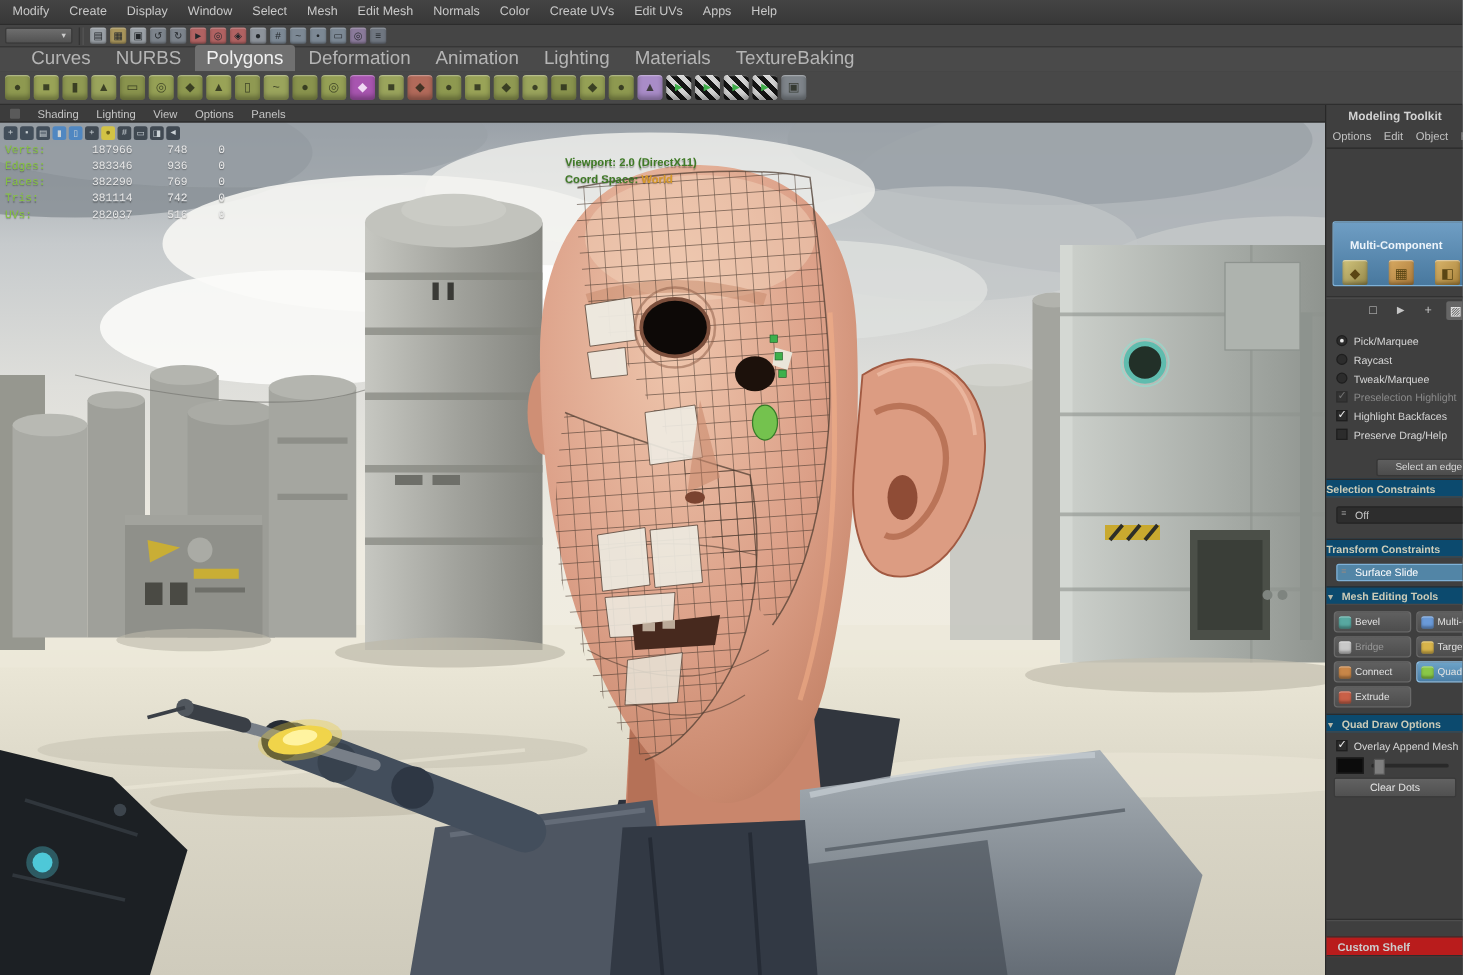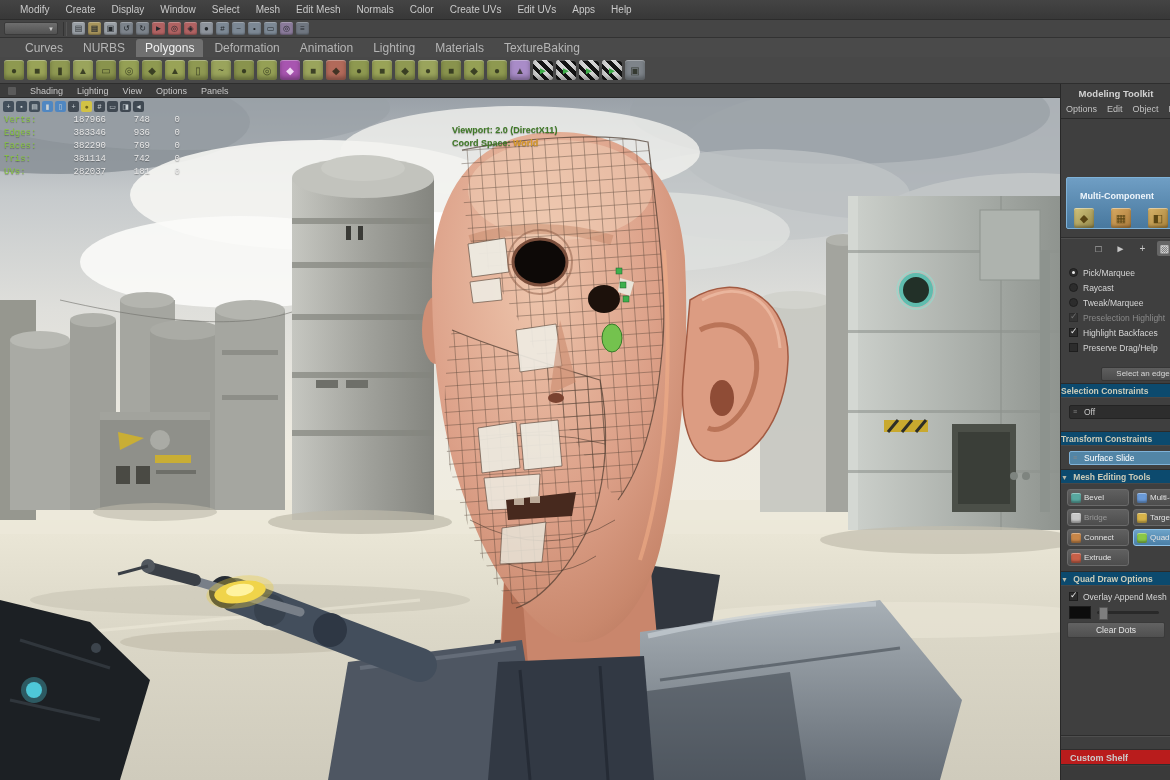--- a/index.html
+++ b/index.html
@@ -4,35 +4,35 @@
 <style>
   html,body{margin:0;padding:0;}
   body{
     width:1170px;height:780px;position:relative;overflow:hidden;
     background:#3f3f3f;font-family:"Liberation Sans",sans-serif;
     -webkit-font-smoothing:antialiased;
   }
   
   .menubar{position:absolute;left:0;top:0;width:1170px;height:20px;
     background:linear-gradient(#444,#383838);border-bottom:1px solid #2c2c2c;
-    display:flex;align-items:center;gap:16px;padding:0 20px;box-sizing:border-box;}
+    display:flex;align-items:center;gap:16px;padding:0 10px;box-sizing:border-box;}
   .menubar span{font-size:10px;color:#c9c9c9;white-space:nowrap;}
   .statusline{position:absolute;left:0;top:20px;width:1170px;height:18px;background:#454545;
     border-bottom:1px solid #323232;display:flex;align-items:center;gap:3px;padding:0 4px;box-sizing:border-box;}
   .menuset{width:54px;height:13px;background:linear-gradient(#6e6e6e,#525252);
     border:1px solid #3a3a3a;border-radius:2px;display:flex;align-items:center;
     justify-content:flex-end;padding-right:3px;box-sizing:border-box;}
   .menuset .arr{font-size:6px;color:#ccc;}
   .sl-icon{width:13px;height:13px;border-radius:2px;display:flex;align-items:center;
     justify-content:center;font-size:8px;color:#23272b;flex:0 0 auto;
     box-shadow:inset 0 1px 0 rgba(255,255,255,.25), inset 0 -1px 2px rgba(0,0,0,.35);}
   .sl-div{width:2px;height:14px;border-left:1px solid #333;border-right:1px solid #555;margin:0 2px;}
   .shelftabs{position:absolute;left:0;top:38px;width:1170px;height:19px;background:#4a4a4a;
     display:flex;align-items:flex-end;gap:2px;padding:0 0 0 16px;box-sizing:border-box;}
-  .tab{font-size:12px;color:#b5b5b5;padding:2px 9px;border-radius:3px 3px 0 0;white-space:nowrap;text-align:right;}
+  .tab{font-size:15px;color:#b5b5b5;padding:2px 9px;border-radius:3px 3px 0 0;white-space:nowrap;text-align:right;}
   .tab.active{background:#707070;color:#f0f0f0;}
   .shelficons{position:absolute;left:0;top:57px;width:1170px;height:27px;background:#484848;
     border-bottom:1px solid #2e2e2e;display:flex;align-items:center;gap:3px;padding:0 4px;box-sizing:border-box;}
   .sh-icon{width:20px;height:20px;border-radius:3px;display:flex;align-items:center;justify-content:center;
     font-size:10px;color:rgba(30,34,20,.75);flex:0 0 auto;
     box-shadow:inset 0 1px 0 rgba(255,255,255,.3), inset 0 -3px 4px rgba(0,0,0,.3);}
   
   .viewport{position:absolute;left:0;top:84px;width:1060px;height:696px;background:#9aa0a4;overflow:hidden;}
   .panelmenu{position:absolute;left:0;top:0;width:100%;height:14px;background:#3c3c3c;
     border-bottom:1px solid #2b2b2b;display:flex;gap:14px;align-items:center;padding-left:8px;z-index:6;box-sizing:border-box;}
@@ -454,21 +454,21 @@
       </div>
       <div class="hud-row">
         <span class="hud-label">Tris:</span>
         <span class="hud-c1">381114</span>
         <span class="hud-c2">742</span>
         <span class="hud-c3">0</span>
       </div>
       <div class="hud-row">
         <span class="hud-label">UVs:</span>
         <span class="hud-c1">282037</span>
-        <span class="hud-c2">181</span>
+        <span class="hud-c2">516</span>
         <span class="hud-c3">0</span>
       </div>
   </div>
 
   <div class="hud hud-center">
     <div class="hud-green">Viewport: 2.0 (DirectX11)</div>
     <div>
       <span class="hud-green">Coord Space:</span>
       <span class="hud-orange">World</span>
     </div>

